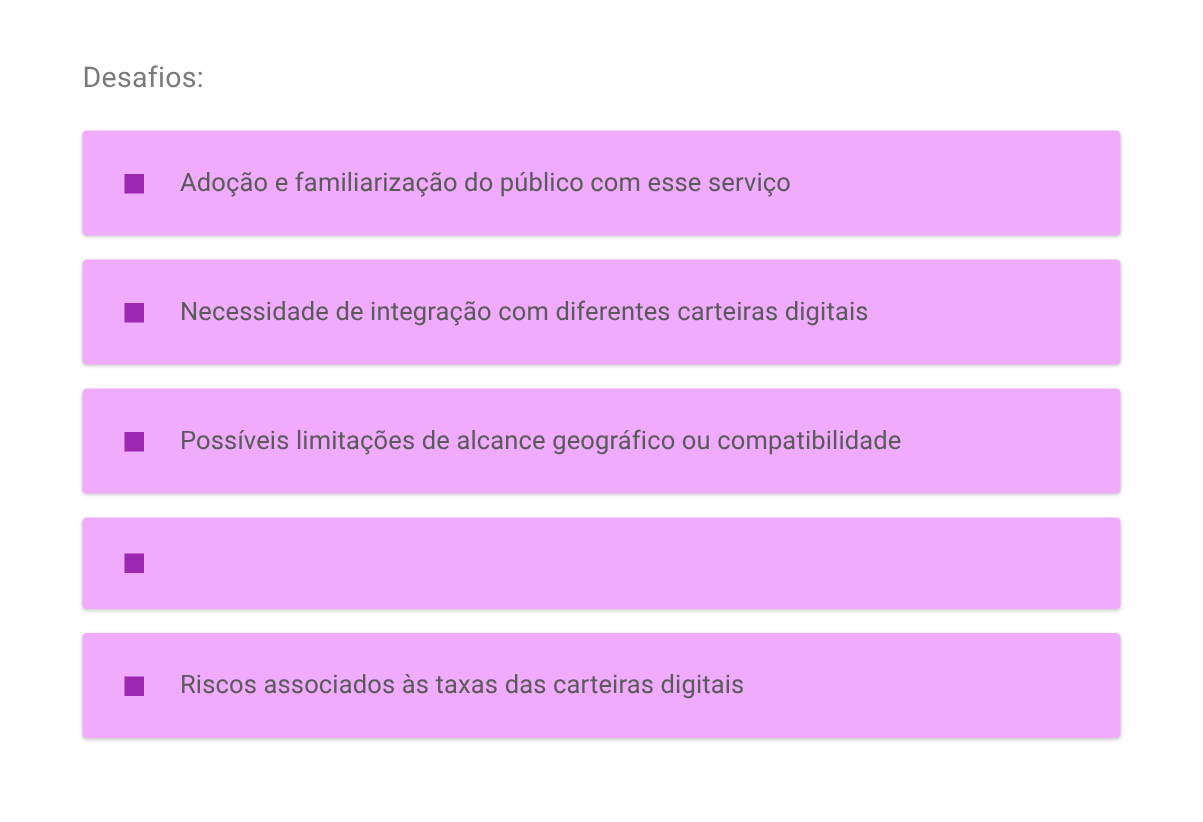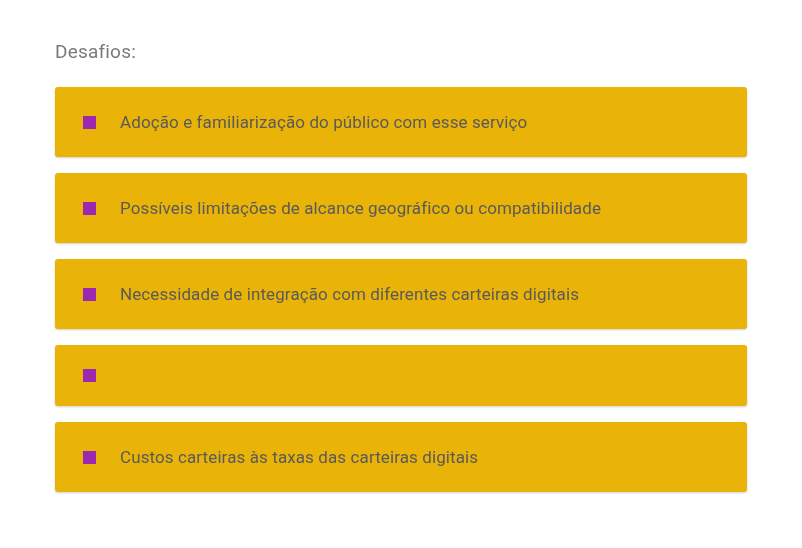--- a/index.html
+++ b/index.html
@@ -20,21 +20,21 @@
       font-weight: 400;
       margin-bottom: 24px;
       letter-spacing: 0.2px;
     }
     .card-list {
       display: flex;
       flex-direction: column;
       gap: 16px;
     }
     .card {
-      background: #eab308;
+      background: #f0abfc;
       border-radius: 3px;
       box-shadow: 0 1px 3px rgba(0,0,0,0.08), 0 1px 2px rgba(0,0,0,0.12);
       padding: 24px 28px;
       display: flex;
       align-items: center;
       gap: 24px;
     }
     .bullet-icon {
       width: 13px;
       height: 13px;
@@ -54,26 +54,26 @@
 
 <h2 class="heading">Desafios:</h2>
 
 <div class="card-list">
   <div class="card">
     <span class="bullet-icon"></span>
     <span class="card-text">Adoção e familiarização do público com esse serviço</span>
   </div>
   <div class="card">
     <span class="bullet-icon"></span>
-    <span class="card-text">Possíveis limitações de alcance geográfico ou compatibilidade</span>
+    <span class="card-text">Necessidade de integração com diferentes carteiras digitais</span>
   </div>
   <div class="card">
     <span class="bullet-icon"></span>
-    <span class="card-text">Necessidade de integração com diferentes carteiras digitais</span>
+    <span class="card-text">Possíveis limitações de alcance geográfico ou compatibilidade</span>
   </div>
   <div class="card">
     <span class="bullet-icon"></span>
   </div>
   <div class="card">
     <span class="bullet-icon"></span>
-    <span class="card-text">Custos carteiras às taxas das carteiras digitais</span>
+    <span class="card-text">Riscos associados às taxas das carteiras digitais</span>
   </div>
 </div>
 
 </body></html>

